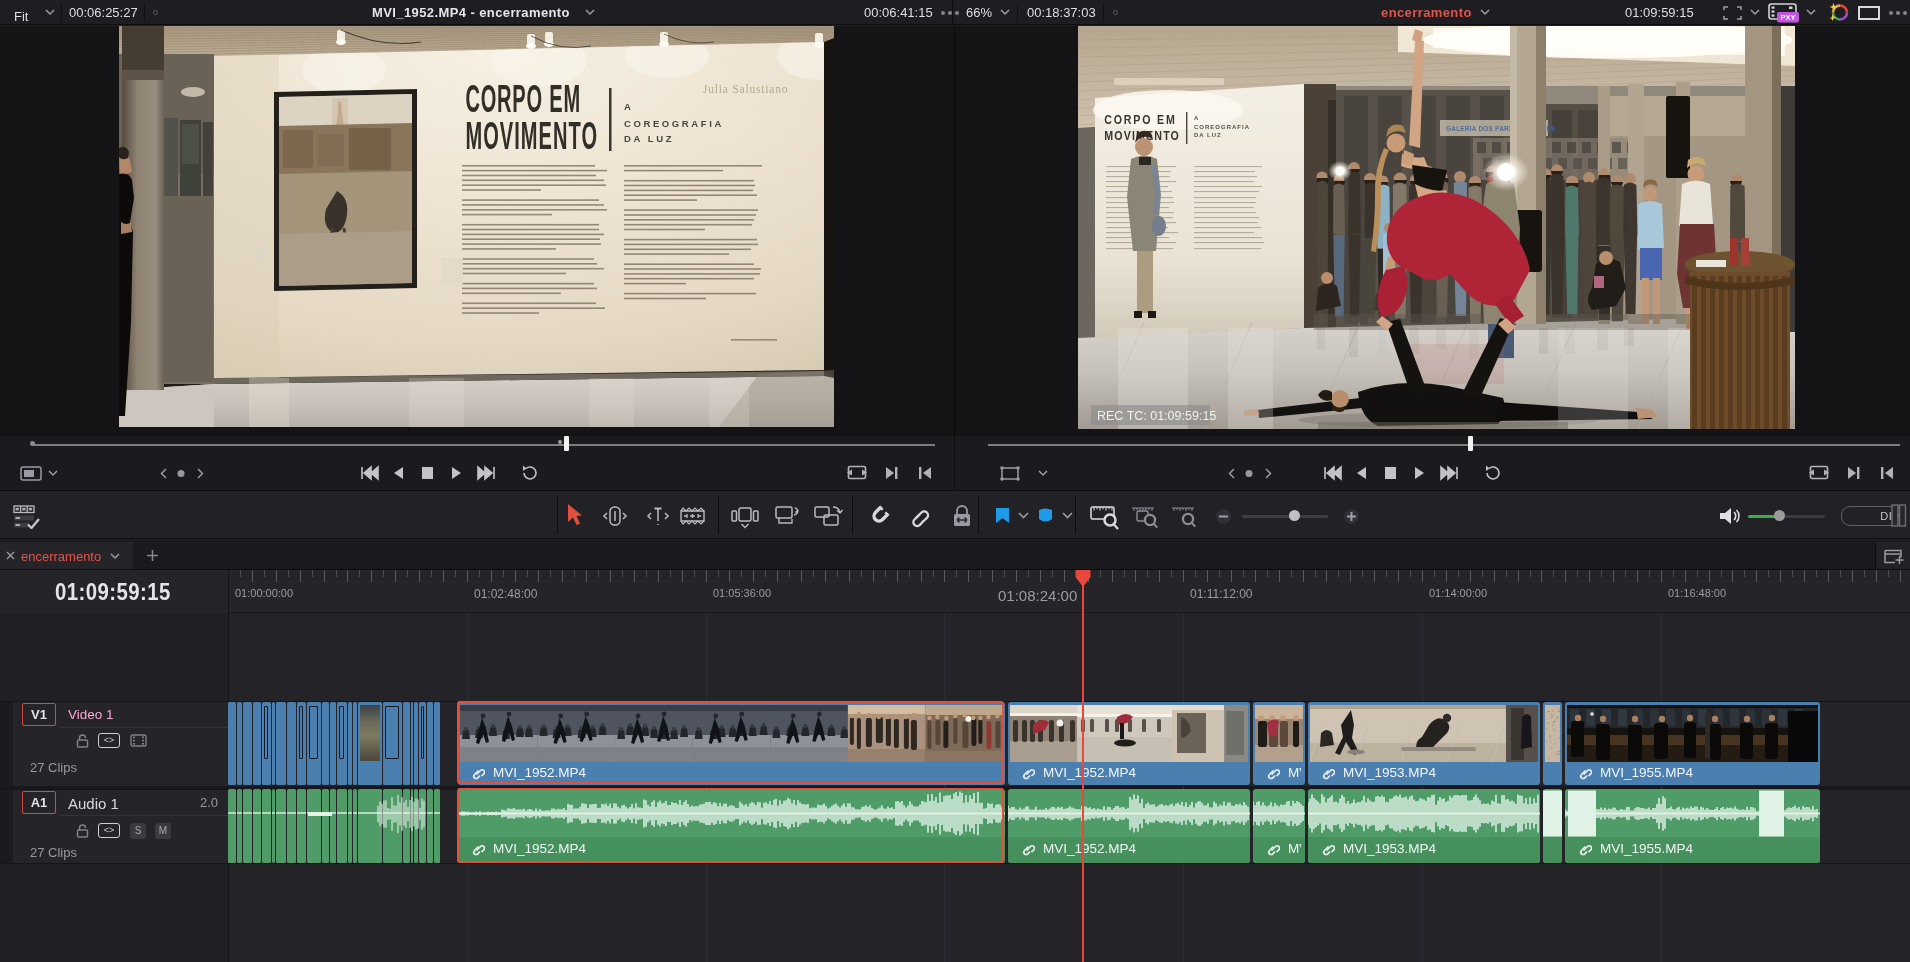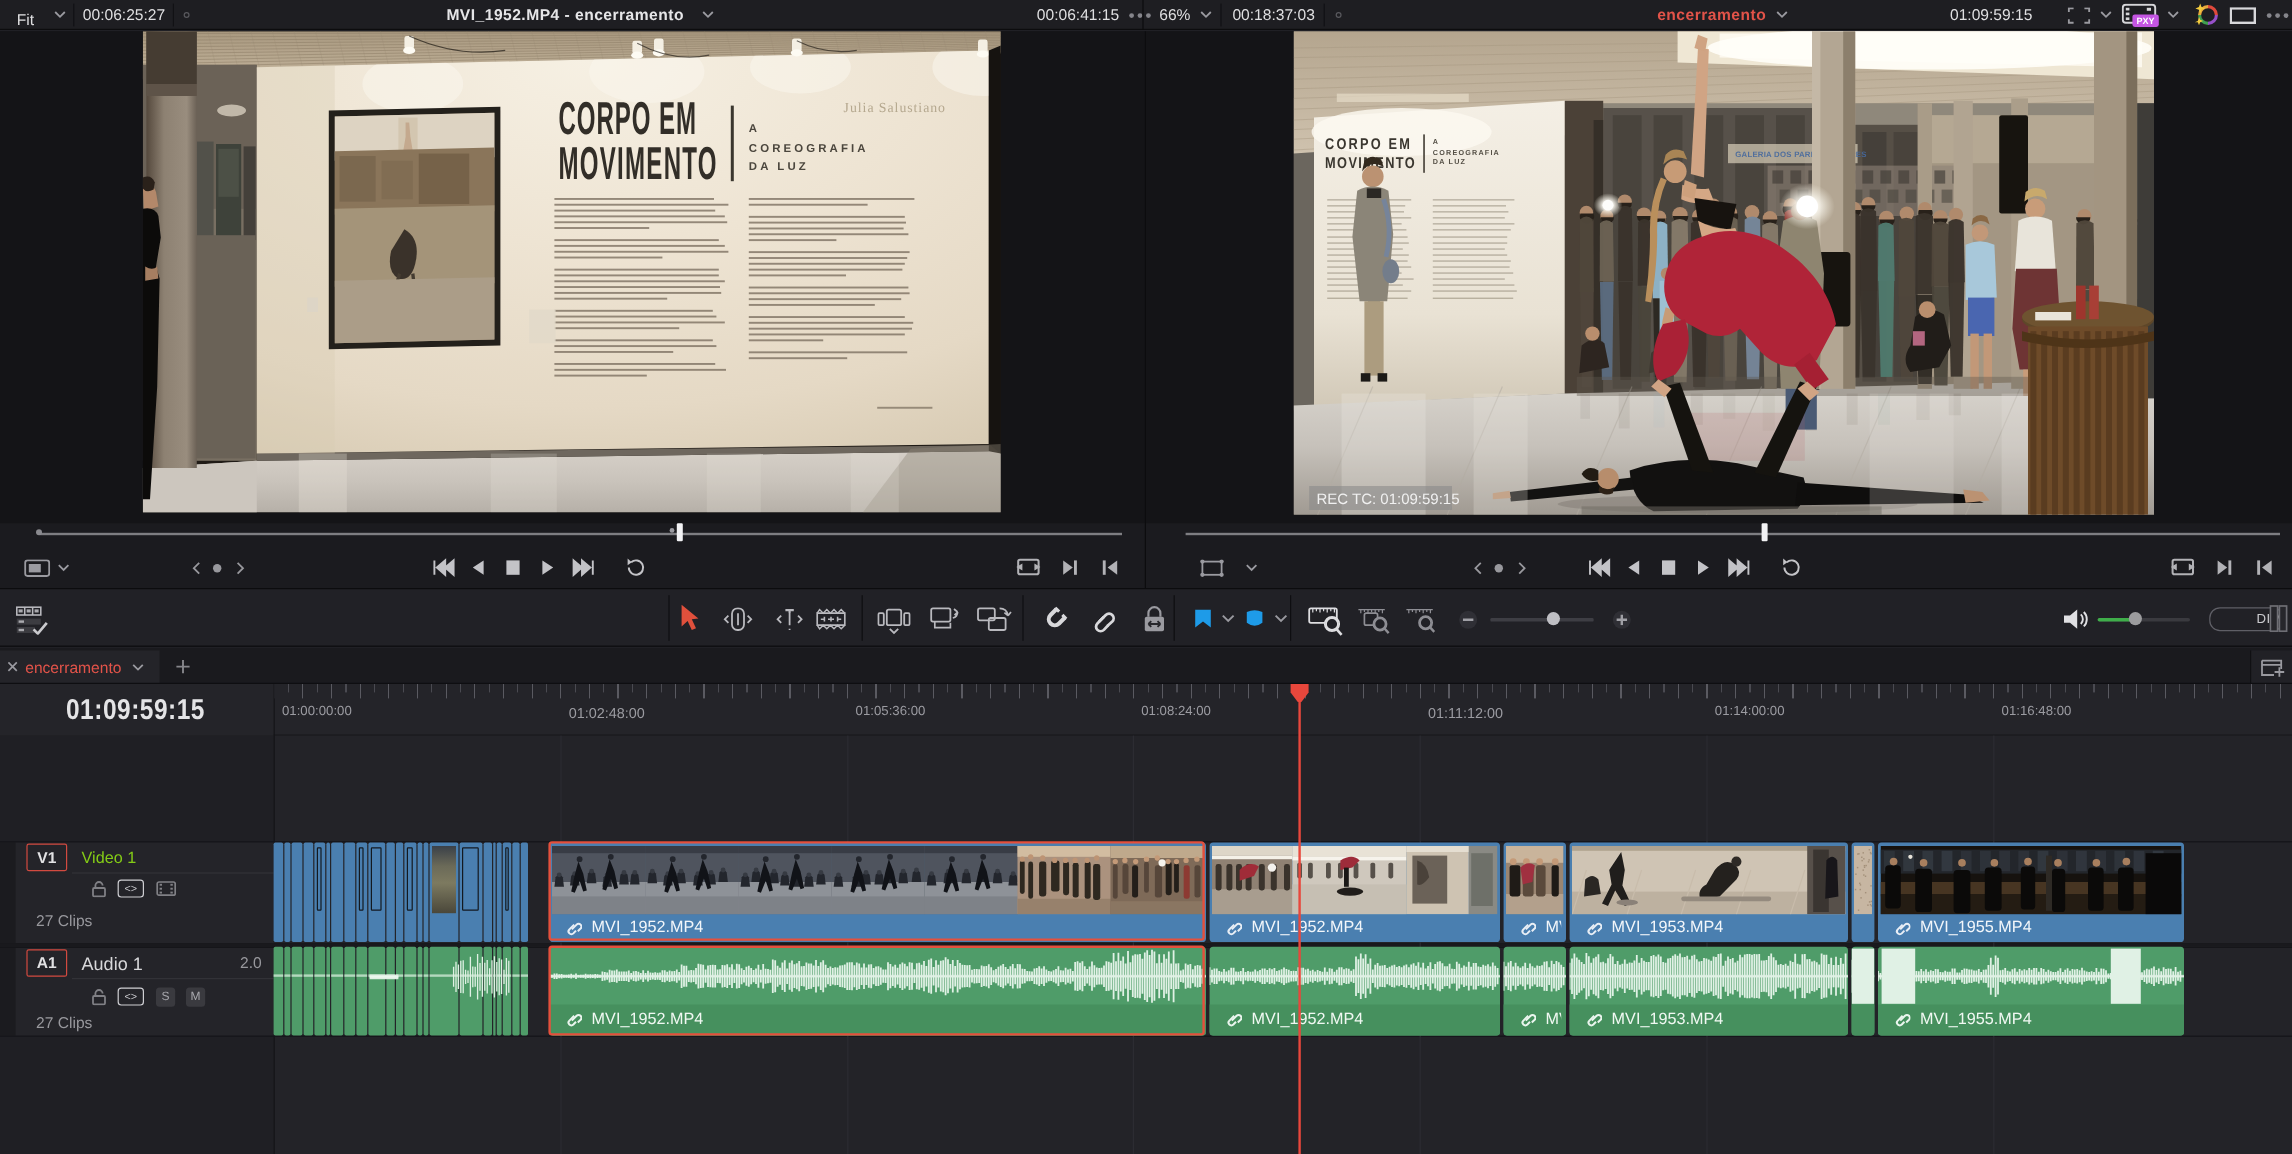--- a/index.html
+++ b/index.html
@@ -878,38 +878,38 @@
 <div class="abs" style="left:0;top:570px;width:228px;height:392px;background:#1f1f24"></div>
 <div class="abs" style="left:0;top:570px;width:1910px;height:43px;background:#242429;border-bottom:1px solid #19191d"></div>
 <div class="abs" style="left:0;top:570px;width:228px;height:43px;background:#242429"></div>
 <div class="abs" style="left:55px;top:578px;font-size:24px;font-weight:700;color:#e4e4e6;letter-spacing:.5px;transform:scaleX(0.85);transform-origin:0 0">01:09:59:15</div>
 <div class="abs" style="left:228px;top:570px;width:1682px;height:12px;background:repeating-linear-gradient(90deg,#5a5a61 0,#5a5a61 1px,transparent 1px,transparent 23.88px)"></div>
 <div class="abs" style="left:240px;top:570px;width:1670px;height:7px;background:repeating-linear-gradient(90deg,#4a4a51 0,#4a4a51 1px,transparent 1px,transparent 23.88px)"></div>
 <div class="abs" style="left:0;top:569px;width:1910px;height:1px;background:#0e0e11"></div>
 <div class="abs" style="left:235px;top:587px;font-size:11px;color:#9b9ba1">01:00:00:00</div>
 <div class="abs" style="left:474px;top:587px;font-size:12px;color:#9b9ba1">01:02:48:00</div>
 <div class="abs" style="left:713px;top:587px;font-size:11px;color:#9b9ba1">01:05:36:00</div>
-<div class="abs" style="left:951px;top:587px;font-size:11px;color:#9b9ba1">01:08:24:00</div>
+<div class="abs" style="left:998px;top:587px;font-size:15px;color:#9b9ba1">01:08:24:00</div>
 <div class="abs" style="left:1190px;top:587px;font-size:12px;color:#9b9ba1">01:11:12:00</div>
 <div class="abs" style="left:1429px;top:587px;font-size:11px;color:#9b9ba1">01:14:00:00</div>
 <div class="abs" style="left:1668px;top:587px;font-size:11px;color:#9b9ba1">01:16:48:00</div>
 <div class="abs" style="left:228px;top:570px;width:1px;height:392px;background:#141418"></div>
 <div class="abs" style="left:0;top:702px;width:1910px;height:84px;background:#232328"></div>
 <div class="abs" style="left:0;top:790px;width:1910px;height:73px;background:#232328"></div>
 <div class="abs" style="left:0;top:702px;width:228px;height:84px;background:#242429"></div>
 <div class="abs" style="left:0;top:790px;width:228px;height:73px;background:#242429"></div>
 <div class="abs" style="left:0;top:702px;width:13px;height:84px;background:#1b1b1f"></div>
 <div class="abs" style="left:0;top:790px;width:13px;height:73px;background:#1b1b1f"></div>
 <div class="abs" style="left:0;top:701px;width:1910px;height:1px;background:#151519"></div>
 <div class="abs" style="left:0;top:786px;width:1910px;height:1px;background:#151519"></div>
 <div class="abs" style="left:0;top:789px;width:1910px;height:1px;background:#151519"></div>
 <div class="abs" style="left:0;top:863px;width:1910px;height:1px;background:#151519"></div>
 <div class="abs" style="left:0;top:786px;width:1910px;height:3px;background:#19191d"></div>
 <div class="abs" style="left:22px;top:703px;width:34px;height:23px;border:1px solid #d24a40;border-radius:2px;color:#e2e2e4;font-size:13px;font-weight:700;text-align:center;line-height:22px">V1</div>
-<div class="abs" style="left:68px;top:707px;font-size:13.5px;color:#84cc16">Video 1</div>
+<div class="abs" style="left:68px;top:707px;font-size:13.5px;color:#f9a8d4">Video 1</div>
 <div class="abs" style="left:60px;top:727px;width:168px;height:1px;background:#323237"></div>
 <div class="abs" style="left:30px;top:760px;font-size:13px;color:#98989d">27 Clips</div>
 <svg class="abs" style="left:76px;top:734px" width="13" height="14" fill="none" stroke="#808085" stroke-width="1.5">
     <rect x="1.5" y="6" width="10" height="7" rx="1"></rect>
     <path d="M3.5 6 V4 a3 3 0 0 1 6 0"></path>
   </svg>
 <div class="abs" style="left:98px;top:733px;width:22px;height:15px;border:1.5px solid #cfcfd3;border-radius:3px;color:#cfcfd3;font-size:9px;text-align:center;line-height:13px">&lt;&gt;</div>
 <svg class="abs" style="left:130px;top:734px" width="17" height="13">
     <rect x="1" y="1" width="15" height="11" rx="1.5" stroke="#808085" stroke-width="1.4" fill="none"></rect>
     <rect x="3" y="2.5" width="2" height="1.6" fill="#808085"></rect>

